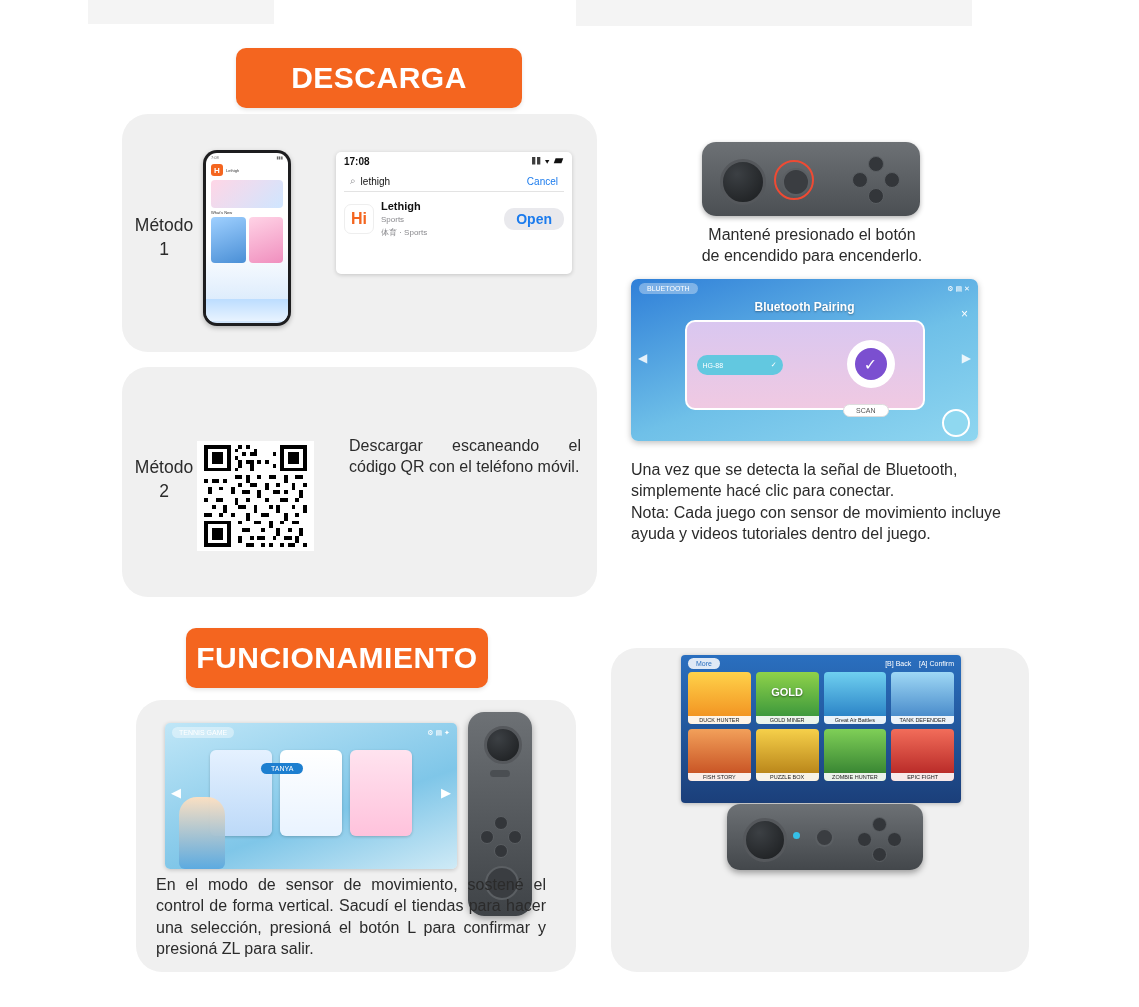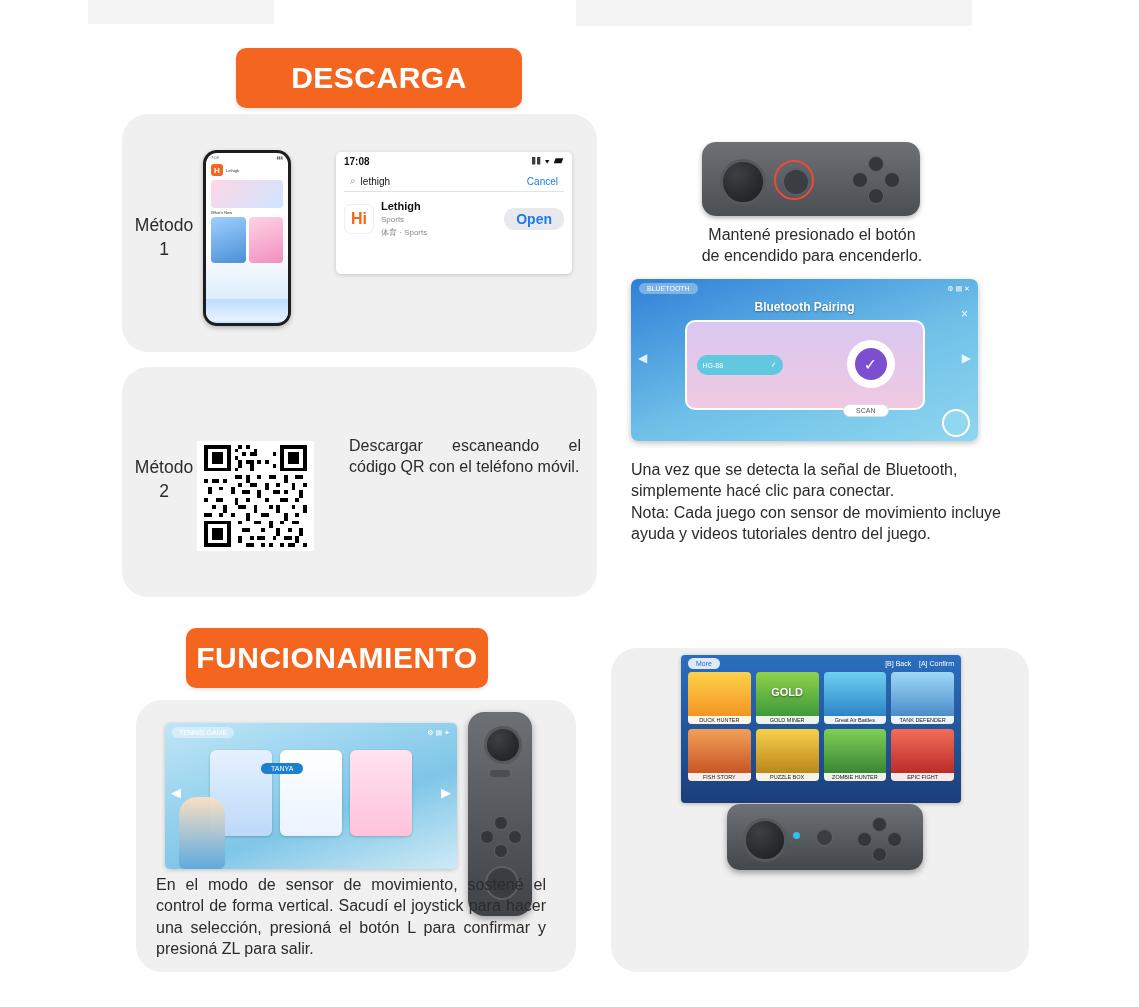--- a/index.html
+++ b/index.html
@@ -514,21 +514,21 @@
     <span class="cv-bar"></span>
     <span class="cv-abxy">
       <i class="n"></i>
       <i class="w"></i>
       <i class="e"></i>
       <i class="s"></i>
     </span>
     <span class="cv-circle"></span>
   </div>
 
-  <div class="caption" id="func-caption">En el modo de sensor de movimiento, sostené el control de forma vertical. Sacudí el joystick para hacer una selección, presioná el botón L para confirmar y presioná ZL para salir.</div>
+  <div class="caption" id="func-caption">En el modo de sensor de movimiento, sostené el control de forma vertical. Sacudí el tiendas para hacer una selección, presioná el botón L para confirmar y presioná ZL para salir.</div>
 
   <div class="card" id="mini-card"></div>
 
   <div id="mini-screen">
     <div class="mg-top">
       <span class="mg-more">More</span>
       <span>
         <span>[B] Back</span>
         &nbsp;&nbsp;
         <span>[A] Confirm</span>

